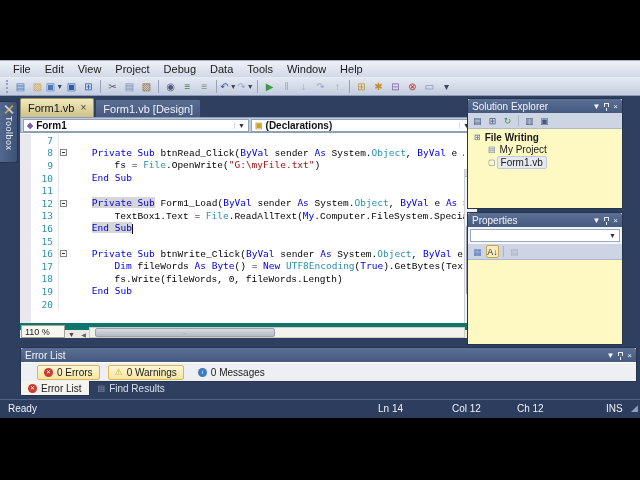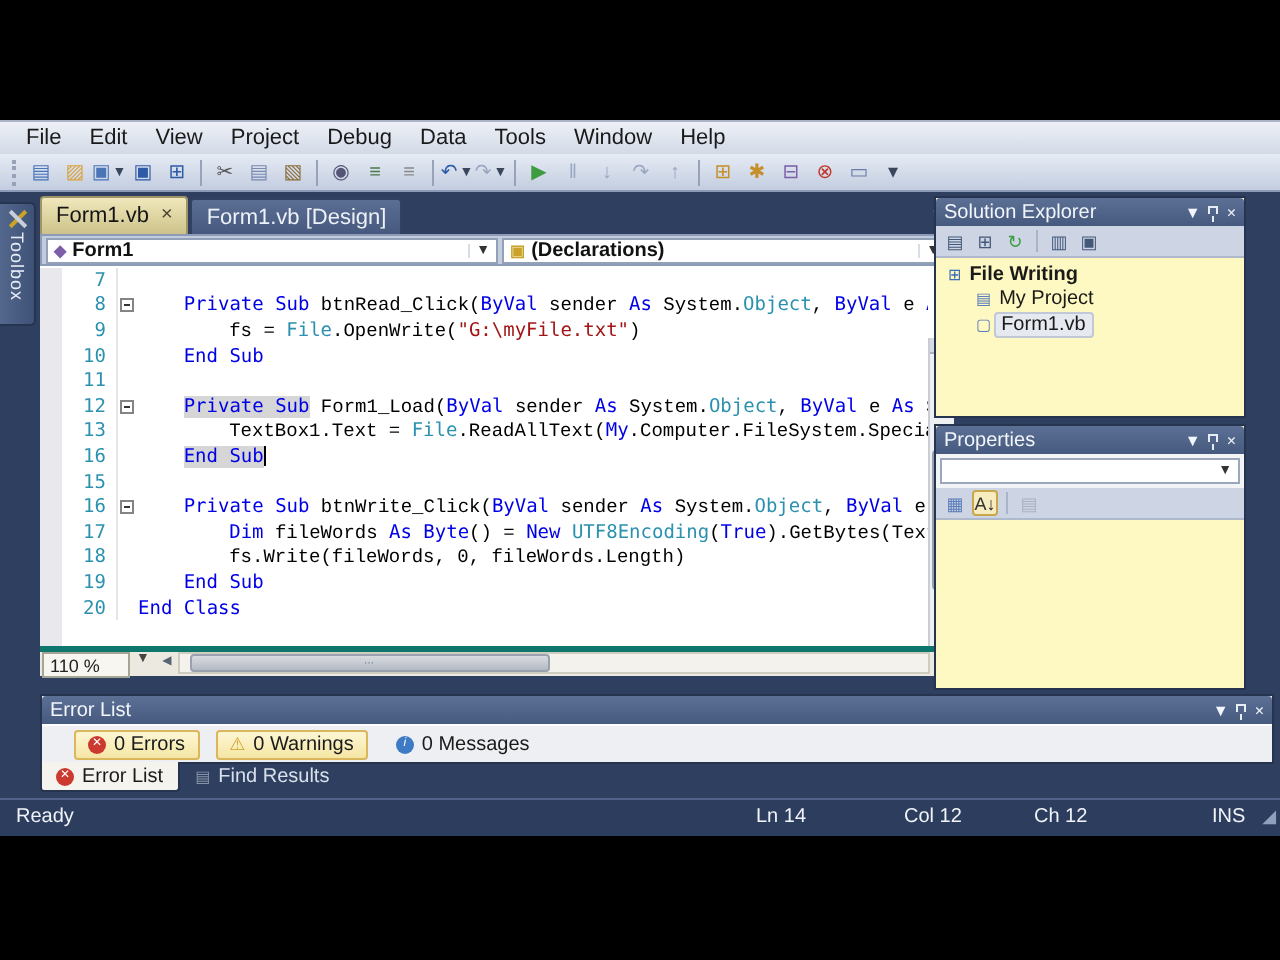--- a/index.html
+++ b/index.html
@@ -71,21 +71,21 @@
   .caret { display:inline-block; width:1px; height:10px; background:#000; vertical-align:middle; }
 
   
   #v-scroll { position:absolute; right:0; top:36px; width:13px; height:190px; background:#EFF0F2; border-left:1px solid #C9CDD4; }
   .vsplit { height:8px; background:#D5DAE4; border-bottom:1px solid #AAB2C0; display:flex; align-items:center; justify-content:center; font-size:6px; color:#56617A; }
   .sb-arrow { height:11px; display:flex; align-items:center; justify-content:center; font-size:6px; color:#5A6374; }
   #v-thumb { position:absolute; left:1px; top:56px; width:11px; height:70px; background:linear-gradient(to right,#CBD0D8,#AFB6C2); border:1px solid #99A1AF; border-radius:2px; }
 
   
   #bottom-bar { position:absolute; left:0; top:226px; width:100%; height:15px; background:#ECEAE0;
-    border-top:3px solid #0f766e; display:flex; align-items:flex-start; }
+    border-top:7px solid #0f766e; display:flex; align-items:flex-end; }
   #zoom-combo { width:44px; height:13px; background:#F7F6F0; border:1px solid #A5A595; margin-left:1px;
     font-size:9px; display:flex; align-items:center; padding-left:3px; color:#222; }
   #zoom-dd { font-size:7px; color:#444; padding:0 3px; }
   .hs-arrow { width:11px; font-size:6px; color:#5A6374; text-align:center; }
   #h-track { flex:1; height:11px; background:#F3F2EC; border:1px solid #CFCDC0; position:relative; margin-right:1px; }
   #h-thumb { position:absolute; left:5px; top:0; width:180px; height:9px; background:linear-gradient(#D8DBE0,#B4BAC4); border:1px solid #99A1AF; border-radius:2px;
     display:flex; align-items:center; justify-content:center; font-size:5px; color:#6B7489; letter-spacing:1px; }
 
   
   .tool-panel { position:absolute; left:467px; width:156px; background:#fef9c3; border:1px solid #26344F; }
@@ -342,21 +342,20 @@
               <span class="ct"><span class="seg-p">        fs.Write(fileWords, 0, fileWords.Length)</span></span>
             </div>
             <div class="code-line">
               <span class="ln">19</span>
               <span class="fold"></span>
               <span class="ct"><span class="seg-p">    </span><span class="seg-k">End</span><span class="seg-p"> </span><span class="seg-k">Sub</span></span>
             </div>
             <div class="code-line">
               <span class="ln">20</span>
               <span class="fold"></span>
-              <span class="ct"><span class="seg-k">End</span><span class="seg-p"> </span><span class="seg-k">Class</span></span>
             </div>
           </div>
         <div id="v-scroll">
           <div class="vsplit">≡</div>
           <div class="sb-arrow">▲</div>
           <div id="v-thumb"></div>
 
         </div>
 
       </div>

